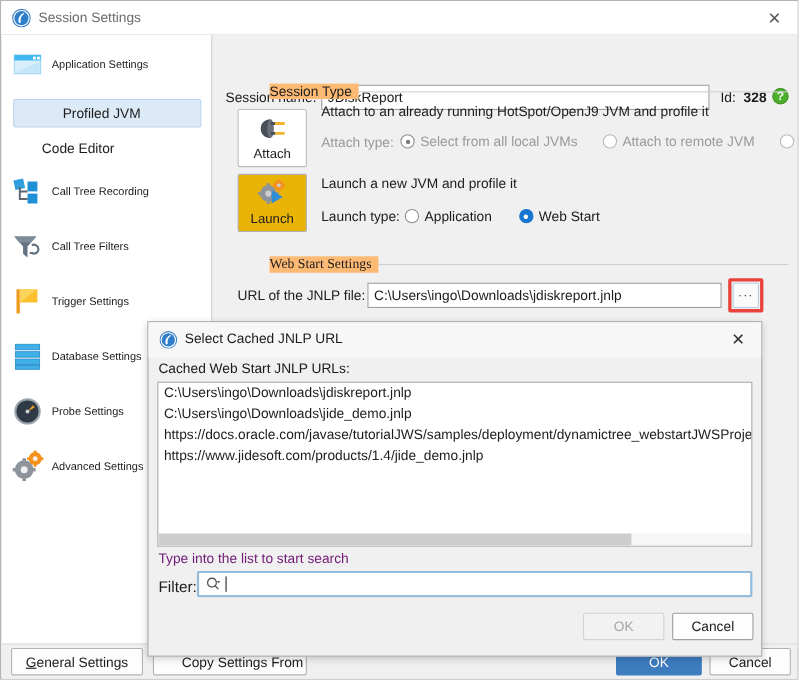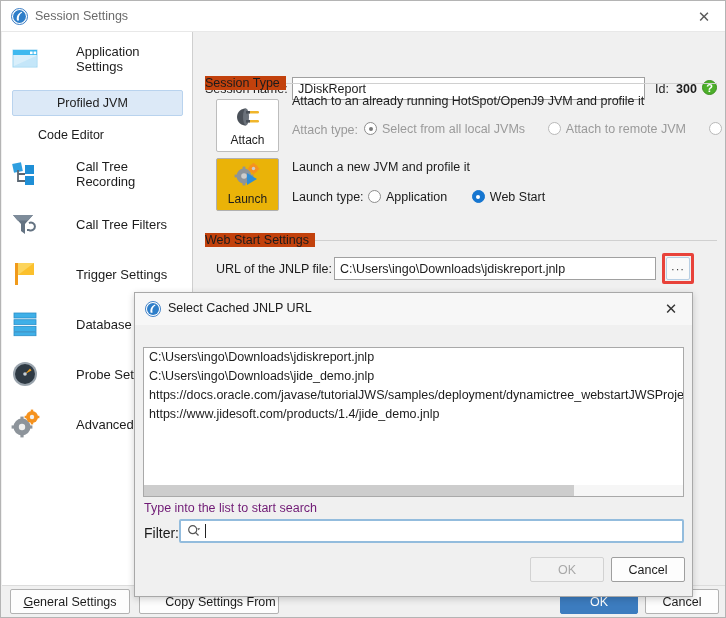--- a/index.html
+++ b/index.html
@@ -45,21 +45,21 @@
   
   .sidebar {
     position: absolute; left: 1px; top: 31px;
     width: 191px; height: 553px;
     background: #ffffff;
     border-right: 1px solid #cfcfcf;
   }
   .side-item {
     position: absolute; left: 8px; width: 175px; height: 34px;
     display: flex; align-items: center;
-    font-size: 13px; color: #1c1c1c; gap: 29px;
+    font-size: 10px; color: #1c1c1c;
   }
   .side-item .ico {
     width: 30px; height: 30px; margin-right: 7px;
     flex: 0 0 30px;
     display: flex; align-items: center; justify-content: center;
   }
   .side-sub {
     position: absolute; left: 10px; width: 171px; height: 26px;
     display: flex; align-items: center;
     padding-left: 26px;
@@ -94,21 +94,21 @@
     width: 15px; height: 15px; border-radius: 50%;
     background: #4caf2a;
     color: #fff; font-size: 11px; font-weight: bold;
     display: flex; align-items: center; justify-content: center;
     border: 1px solid #3d8f20;
   }
 
   
   .grouptitle {
     position: absolute; font-size: 12.5px; color: #1c1c1c;
-    background: #c2410c; padding-right: 6px; z-index: 2;
+    background: #fdba74; padding-right: 6px; z-index: 2; margin-left: 40px;
   }
   .groupline {
     position: absolute; height: 1px; background: #d0d0d0;
   }
 
   .bigbtn {
     position: absolute; width: 63px; height: 53px;
     border: 1px solid #bdbdbd; border-radius: 2px;
     background: #ffffff;
     display: flex; flex-direction: column; align-items: center; justify-content: flex-end;
@@ -351,21 +351,21 @@
       </span>
       <span>Advanced Settings</span>
     </div>
   </div>
 
   <div class="main">
 
     <div class="lbl" style="position:absolute;left:11px;top:50px;">Session name:</div>
     <div class="inp" id="session-name-input">JDiskReport</div>
     <div class="lbl" id="id-label">Id:</div>
-    <div class="lbl" id="id-value">300</div>
+    <div class="lbl" id="id-value">328</div>
     <div class="help-icon">?</div>
 
     <div class="grouptitle" style="left:11px;top:44px;">Session Type</div>
     <div class="groupline" style="left:88px;top:51px;width:435px;"></div>
 
     <div class="bigbtn" style="left:22px;top:67px;">
       <span class="bico">
         <svg width="30" height="24" viewBox="0 0 30 24">
           <path d="M4 12 C4 6 9 3.5 13 3.5 L13 20.5 C9 20.5 4 18 4 12 Z" fill="#4a5058"></path>
           <ellipse cx="13" cy="12" rx="3" ry="8.5" fill="#6b727b"></ellipse>
@@ -427,21 +427,21 @@
         <span class="dot"></span>
         <span>Application</span>
       </span>
       <span style="display:inline-block;width:18px;"></span>
       <span class="radio on">
         <span class="dot"></span>
         <span>Web Start</span>
       </span>
     </div>
 
-    <div class="grouptitle" style="left:11px;top:201px;">Web Start Settings</div>
+    <div class="grouptitle" style="left:11px;top:201px;font-family:Liberation Serif, serif;">Web Start Settings</div>
     <div class="groupline" style="left:117px;top:208px;width:406px;"></div>
 
     <div class="lbl" style="position:absolute;left:22px;top:230px;">URL of the JNLP file:</div>
     <div class="inp" style="position:absolute;left:140px;top:225px;width:322px;">C:\Users\ingo\Downloads\jdiskreport.jnlp</div>
     <div class="dots-hl" style="left:468px;top:221px;width:32px;height:31px;"></div>
     <div class="dots-btn" style="left:472px;top:225px;">···</div>
   </div>
 
   <div class="footer">
     <div class="btn" style="left:8px;top:3px;width:120px;">
@@ -459,20 +459,21 @@
         <svg width="16" height="16" viewBox="0 0 17 17">
           <circle cx="8.5" cy="8.5" r="8" fill="#ffffff" stroke="#3b7dc4" stroke-width="1"></circle>
           <circle cx="8.5" cy="8.5" r="6.4" fill="#2e7ec9"></circle>
           <path d="M10.6 3.8 C6.5 5.6 5.2 9 6 12.6 L8 12.6 C7.3 9.3 8.2 6.3 11.2 4.6 Z" fill="#ffffff"></path>
         </svg>
       </span>
       <span class="dlg-title-text">Select Cached JNLP URL</span>
       <div class="dlg-close">✕</div>
     </div>
 
+    <div class="dlg-label">Cached Web Start JNLP URLs:</div>
 
     <div class="listbox">
       <div class="list-item">C:\Users\ingo\Downloads\jdiskreport.jnlp</div>
       <div class="list-item">C:\Users\ingo\Downloads\jide_demo.jnlp</div>
       <div class="list-item">https://docs.oracle.com/javase/tutorialJWS/samples/deployment/dynamictree_webstartJWSProject/dy</div>
       <div class="list-item">https://www.jidesoft.com/products/1.4/jide_demo.jnlp</div>
       <div class="hscroll">
         <div class="thumb"></div>
       </div>
     </div>

